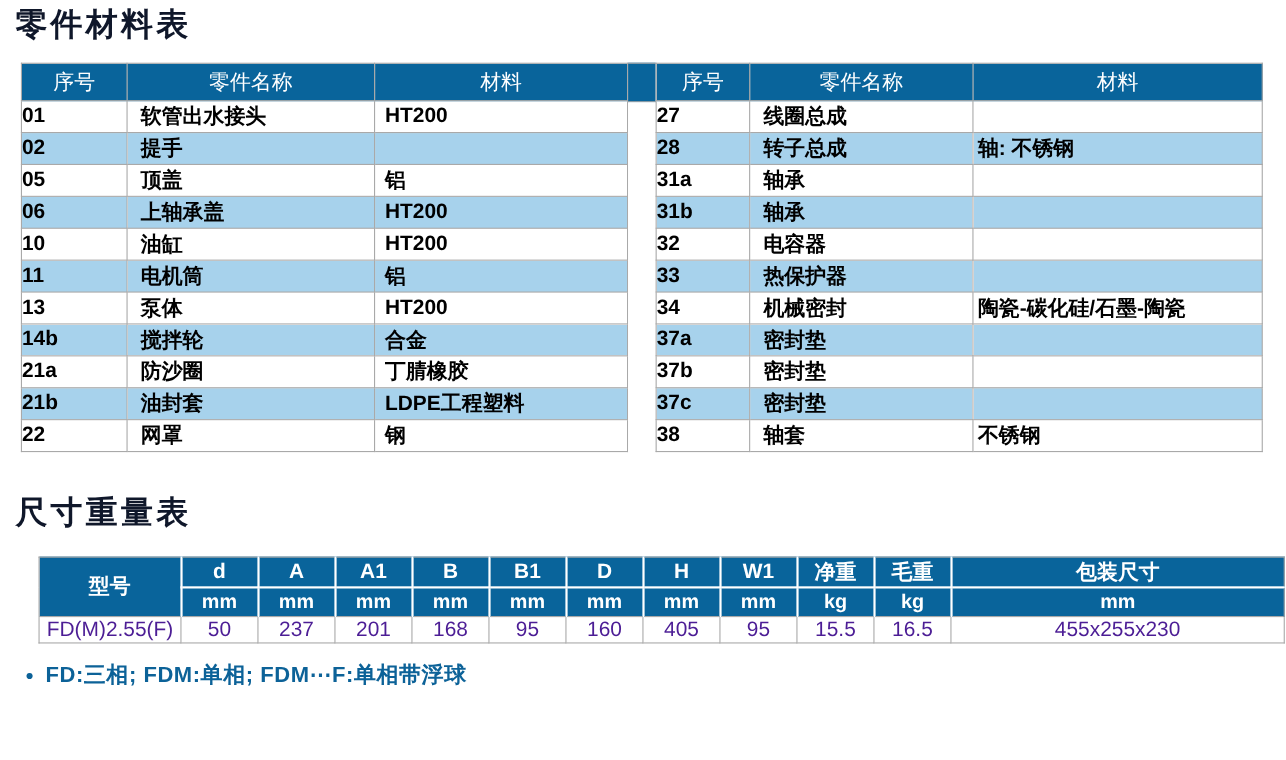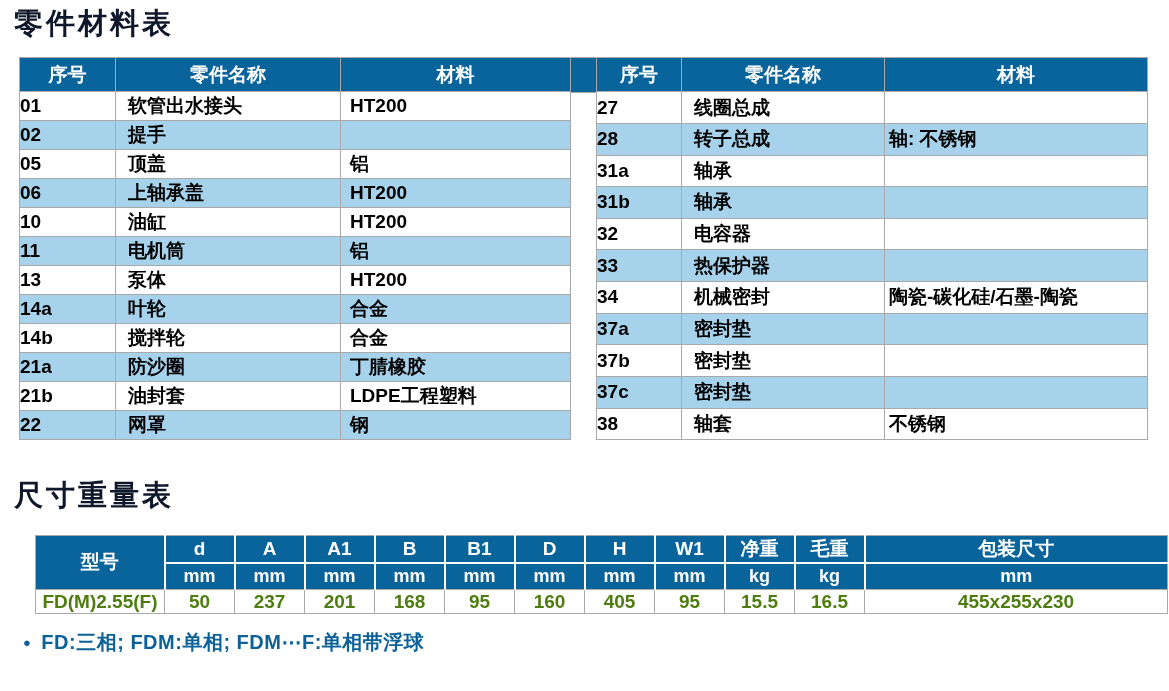--- a/index.html
+++ b/index.html
@@ -20,21 +20,21 @@
     line-height: 1.25;
     margin: 0 0 0 -5px;
   }
 
   
   .parts-wrap { display: flex; align-items: stretch; margin-top: 16px; }
   table { border-collapse: collapse; table-layout: fixed; }
   .parts-table { width: 551px; }
   .parts-table th {
     background: #09649B; color: #fff;
-    font-size: 19px; font-weight: bold;
+    font-size: 19px; font-weight: normal;
     height: 34px; padding: 0;
     border: 1px solid #A9A9A9;
     text-align: center;
   }
   .parts-table td {
     font-size: 19px; font-weight: bold; color: #000;
     height: 29px; padding: 0;
     border: 1px solid #A9A9A9;
     white-space: nowrap; overflow: hidden;
   }
@@ -74,22 +74,22 @@
   .dims-table th.model-h {
     width: 129px; font-size: 19px;
     border-left: 1px solid #A9A9A9;
     border-bottom: none;
   }
   .dims-table .label-row .dim-label { width: 70px; }
   .dims-table .label-row .dim-label:last-child { width: 303px; }
   .dims-table .label-row th:last-child,
   .dims-table .unit-row th:last-child { border-right: 1px solid #A9A9A9; }
   .dims-table td {
-    background: #fff; color: #4d7c0f;
-    font-size: 19px; font-weight: bold;
+    background: #fff; color: #4c1d95;
+    font-size: 19px; font-weight: normal;
     text-align: center; height: 24px; padding: 0;
     border: 1px solid #A9A9A9;
   }
 
   
   .footnote {
     margin-top: 15px;
     display: flex; align-items: center;
     color: #0C6298; font-weight: bold; font-size: 20px;
     letter-spacing: 0.5px;
@@ -140,25 +140,20 @@
           </tr>
           <tr>
             <td class="cell-no">11</td>
             <td class="cell-name">电机筒</td>
             <td class="cell-material">铝</td>
           </tr>
           <tr>
             <td class="cell-no">13</td>
             <td class="cell-name">泵体</td>
             <td class="cell-material">HT200</td>
-          </tr>
-          <tr>
-            <td class="cell-no">14a</td>
-            <td class="cell-name">叶轮</td>
-            <td class="cell-material">合金</td>
           </tr>
           <tr>
             <td class="cell-no">14b</td>
             <td class="cell-name">搅拌轮</td>
             <td class="cell-material">合金</td>
           </tr>
           <tr>
             <td class="cell-no">21a</td>
             <td class="cell-name">防沙圈</td>
             <td class="cell-material">丁腈橡胶</td>

